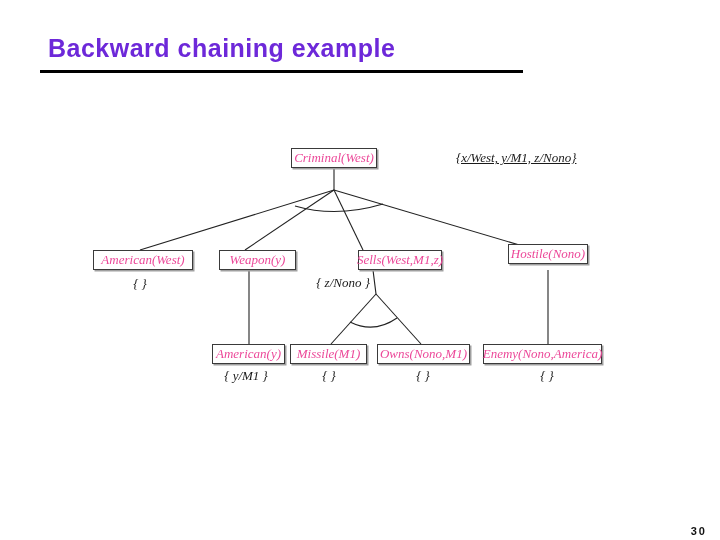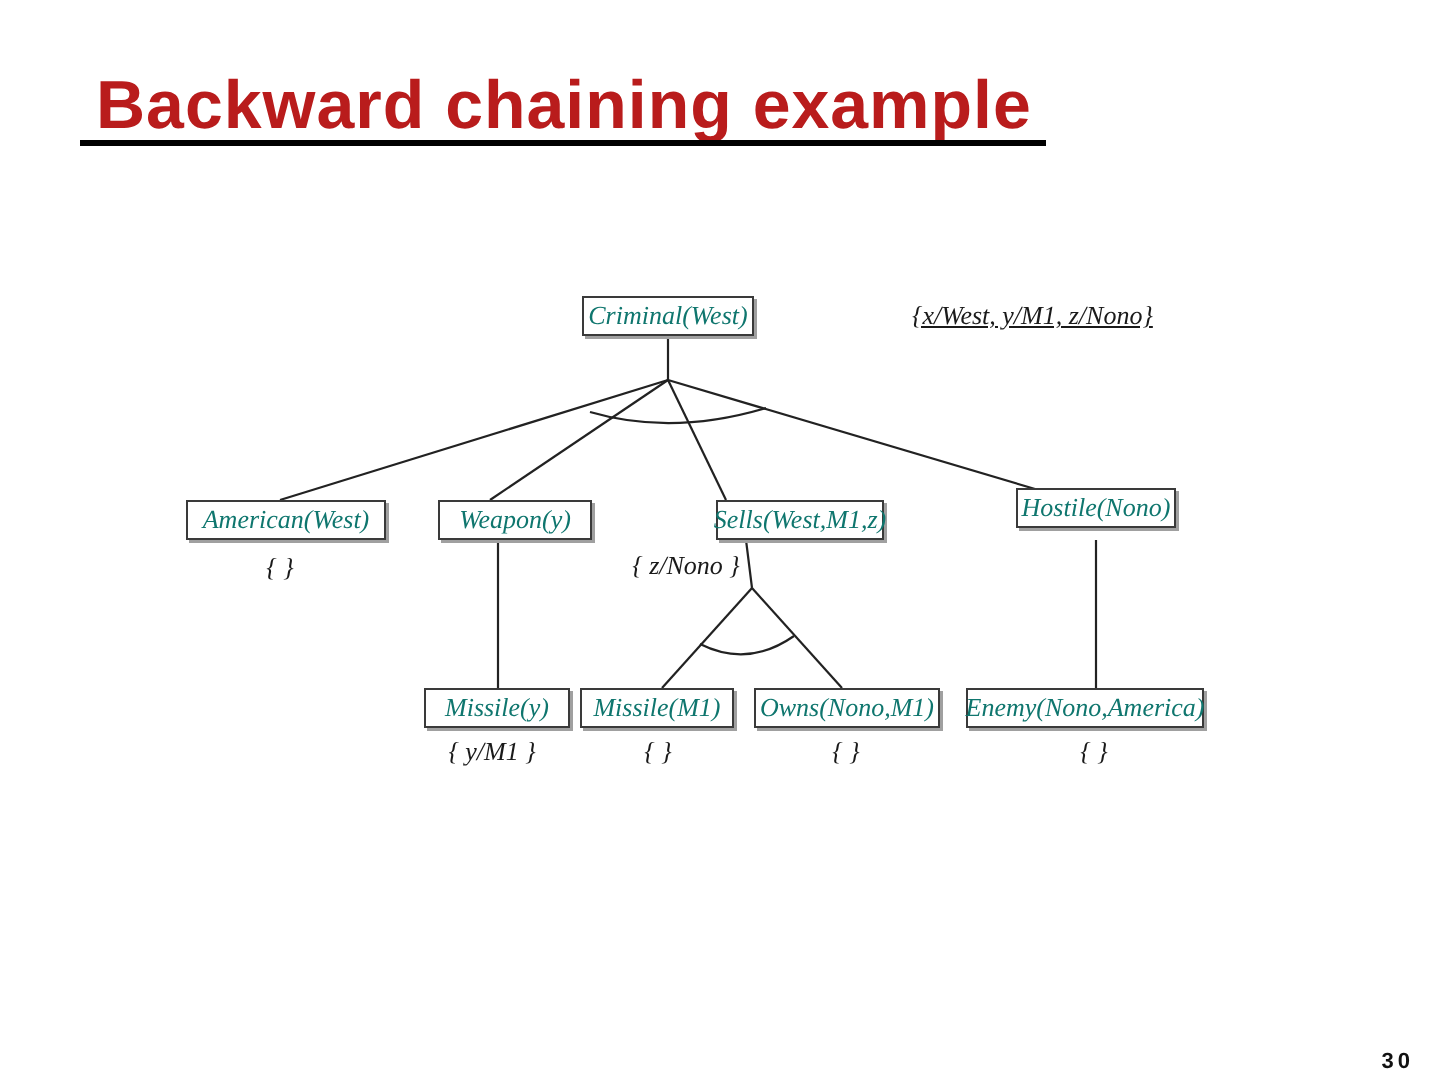--- a/index.html
+++ b/index.html
@@ -6,23 +6,23 @@
   body {
     width: 720px; height: 540px;
     background: #ffffff;
     position: relative;
     font-family: "Liberation Sans", sans-serif;
     overflow: hidden;
   }
   .slide-title {
     position: absolute;
     left: 48px; top: 34px;
-    font-size: 34px;
+    font-size: 25px;
     font-weight: bold;
-    color: #b91c1c;
+    color: #6d28d9;
     letter-spacing: 0.5px;
     white-space: nowrap;
   }
   .title-underline {
     position: absolute;
     left: 40px; top: 70px;
     width: 483px; height: 3px;
     background: #000000;
   }
   .tree-svg {
@@ -36,21 +36,21 @@
     box-sizing: border-box;
     background: #ffffff;
     border: 1px solid #3a3a3a;
     box-shadow: 1.5px 1.5px 0 0 #a0a0a0;
     display: flex;
     align-items: center;
     justify-content: center;
     font-family: "Liberation Serif", serif;
     font-style: italic;
     font-size: 13px;
-    color: #0f766e;
+    color: #ec4899;
     white-space: nowrap;
   }
   .subst {
     position: absolute;
     font-family: "Liberation Serif", serif;
     font-style: italic;
     font-size: 13px;
     color: #1a1a1a;
     white-space: nowrap;
     text-align: center;
@@ -109,21 +109,21 @@
 <div class="node" style="left:291px; top:148px; width:86px; height:20px;">Criminal(West)</div>
 
 <div class="node" style="left:93px; top:250px; width:100px; height:20px;">American(West)</div>
 <div class="node" style="left:219px; top:250px; width:77px; height:20px;">Weapon(y)</div>
 <div class="node" style="left:323px; top:250px; width:84px; height:20px;margin-left:35px;">Sells(West,M1,z)</div>
 <div class="node" style="left:508px; top:244px; width:80px; height:20px;">Hostile(Nono)</div>
 
 <div class="subst" style="left:116px; top:276px; width:48px;">{ }</div>
 <div class="subst" style="left:313px; top:275px; width:60px;">{ z/Nono }</div>
 
-<div class="node" style="left:212px; top:344px; width:73px; height:20px;">Missile(y)</div>
+<div class="node" style="left:212px; top:344px; width:73px; height:20px;">American(y)</div>
 <div class="node" style="left:290px; top:344px; width:77px; height:20px;">Missile(M1)</div>
 <div class="node" style="left:377px; top:344px; width:93px; height:20px;">Owns(Nono,M1)</div>
 <div class="node" style="left:483px; top:344px; width:119px; height:20px;">Enemy(Nono,America)</div>
 
 <div class="subst" style="left:218px; top:368px; width:56px;">{ y/M1 }</div>
 <div class="subst" style="left:305px; top:368px; width:48px;">{ }</div>
 <div class="subst" style="left:399px; top:368px; width:48px;">{ }</div>
 <div class="subst" style="left:523px; top:368px; width:48px;">{ }</div>
 
 <div class="page-number">30</div>

